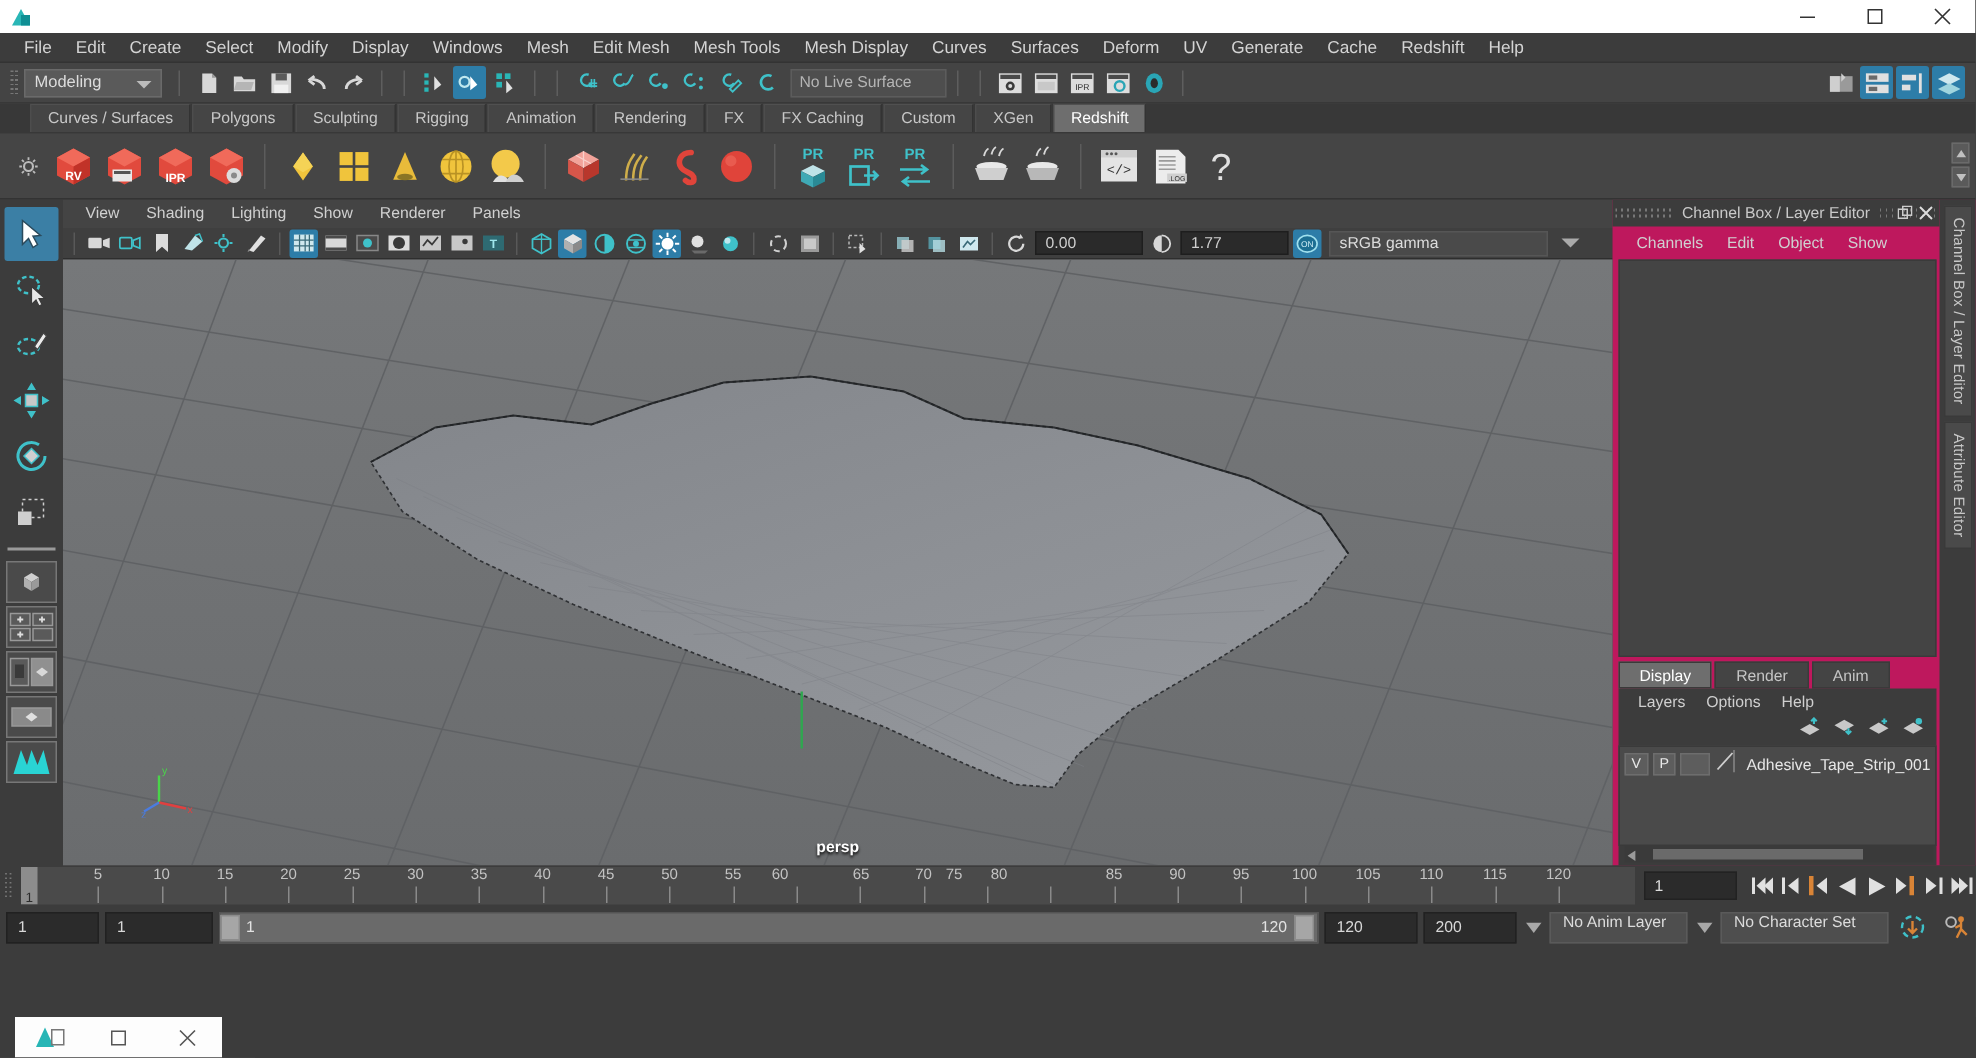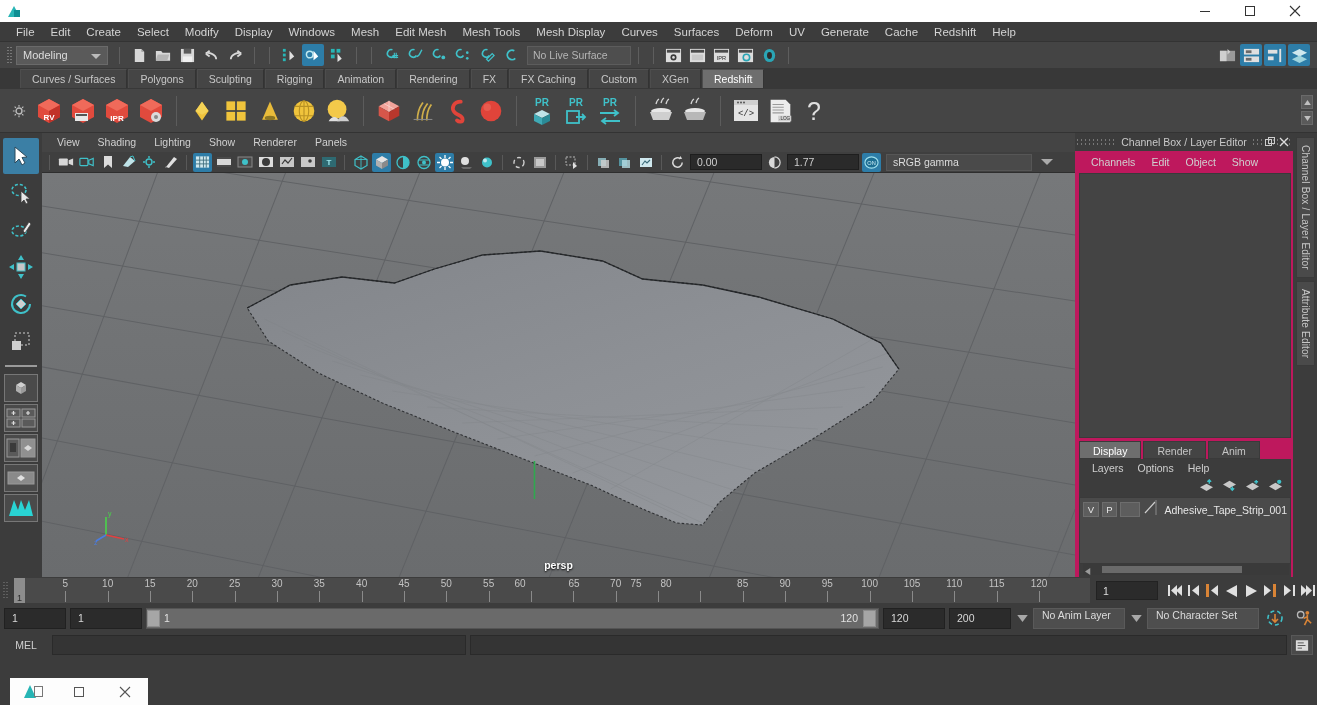--- a/index.html
+++ b/index.html
@@ -1302,31 +1302,20 @@
     </div>
     <div class="rng-caret" style="width:26px">
       <svg width="19" height="19" viewBox="0 0 20 20">
           <circle cx="6" cy="6" r="3.4" fill="none" stroke="#b8b8b8" stroke-width="1.4"></circle>
           <circle cx="13" cy="4" r="2" fill="#d98436"></circle>
           <path d="M13 6 v5 l4 4 M13 8 l-4 2 M13 11 l-3 6" stroke="#d98436" stroke-width="1.7" fill="none"></path>
         </svg>
     </div>
   </div>
 
-  <div class="mel-row">
-    <div class="mel-label">MEL</div>
-    <div class="mel-input"></div>
-    <div class="mel-output"></div>
-    <div class="mel-icon">
-      <svg width="14" height="13" viewBox="0 0 16 14">
-          <rect x="1" y="1" width="14" height="12" fill="#dcdcdc"></rect>
-          <path d="M3 4 h7 M3 7 h9 M3 10 h5" stroke="#555" stroke-width="1.1"></path>
-        </svg>
-    </div>
-  </div>
 
   <div class="taskbar">
     <div class="tb-item">
       <span class="tb-maya"></span>
     </div>
     <div class="tb-item">
       <svg width="12" height="12" viewBox="0 0 12 12">
           <rect x="1.5" y="1.5" width="9" height="9" fill="none" stroke="#555"></rect>
         </svg>
     </div>

